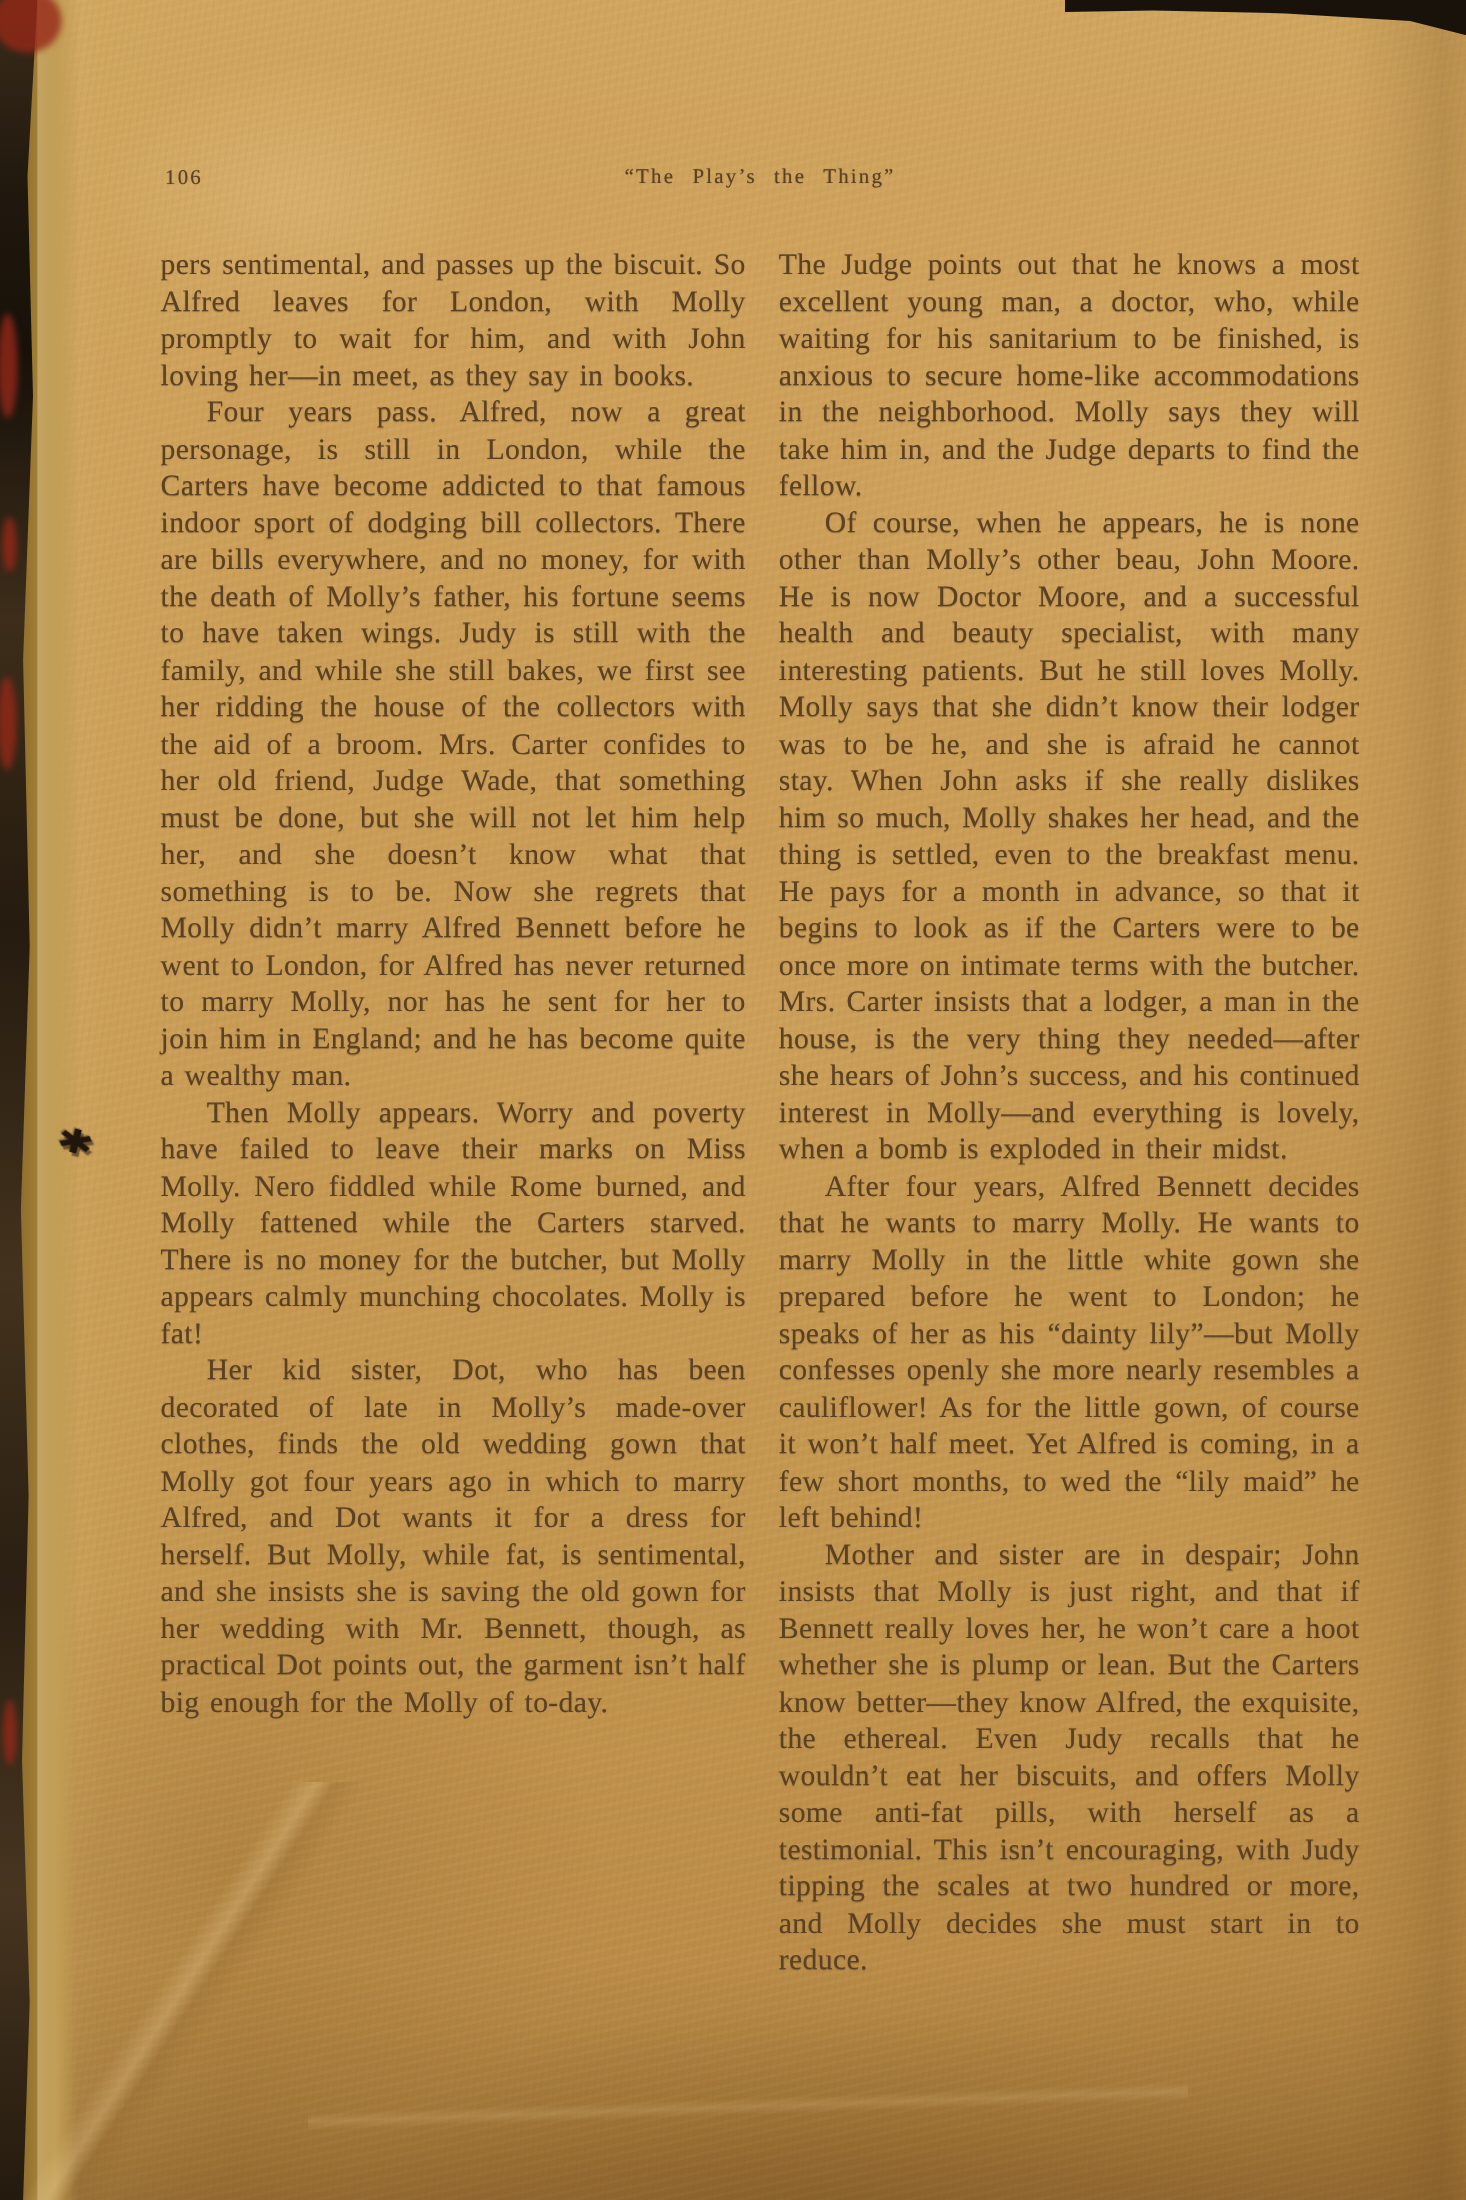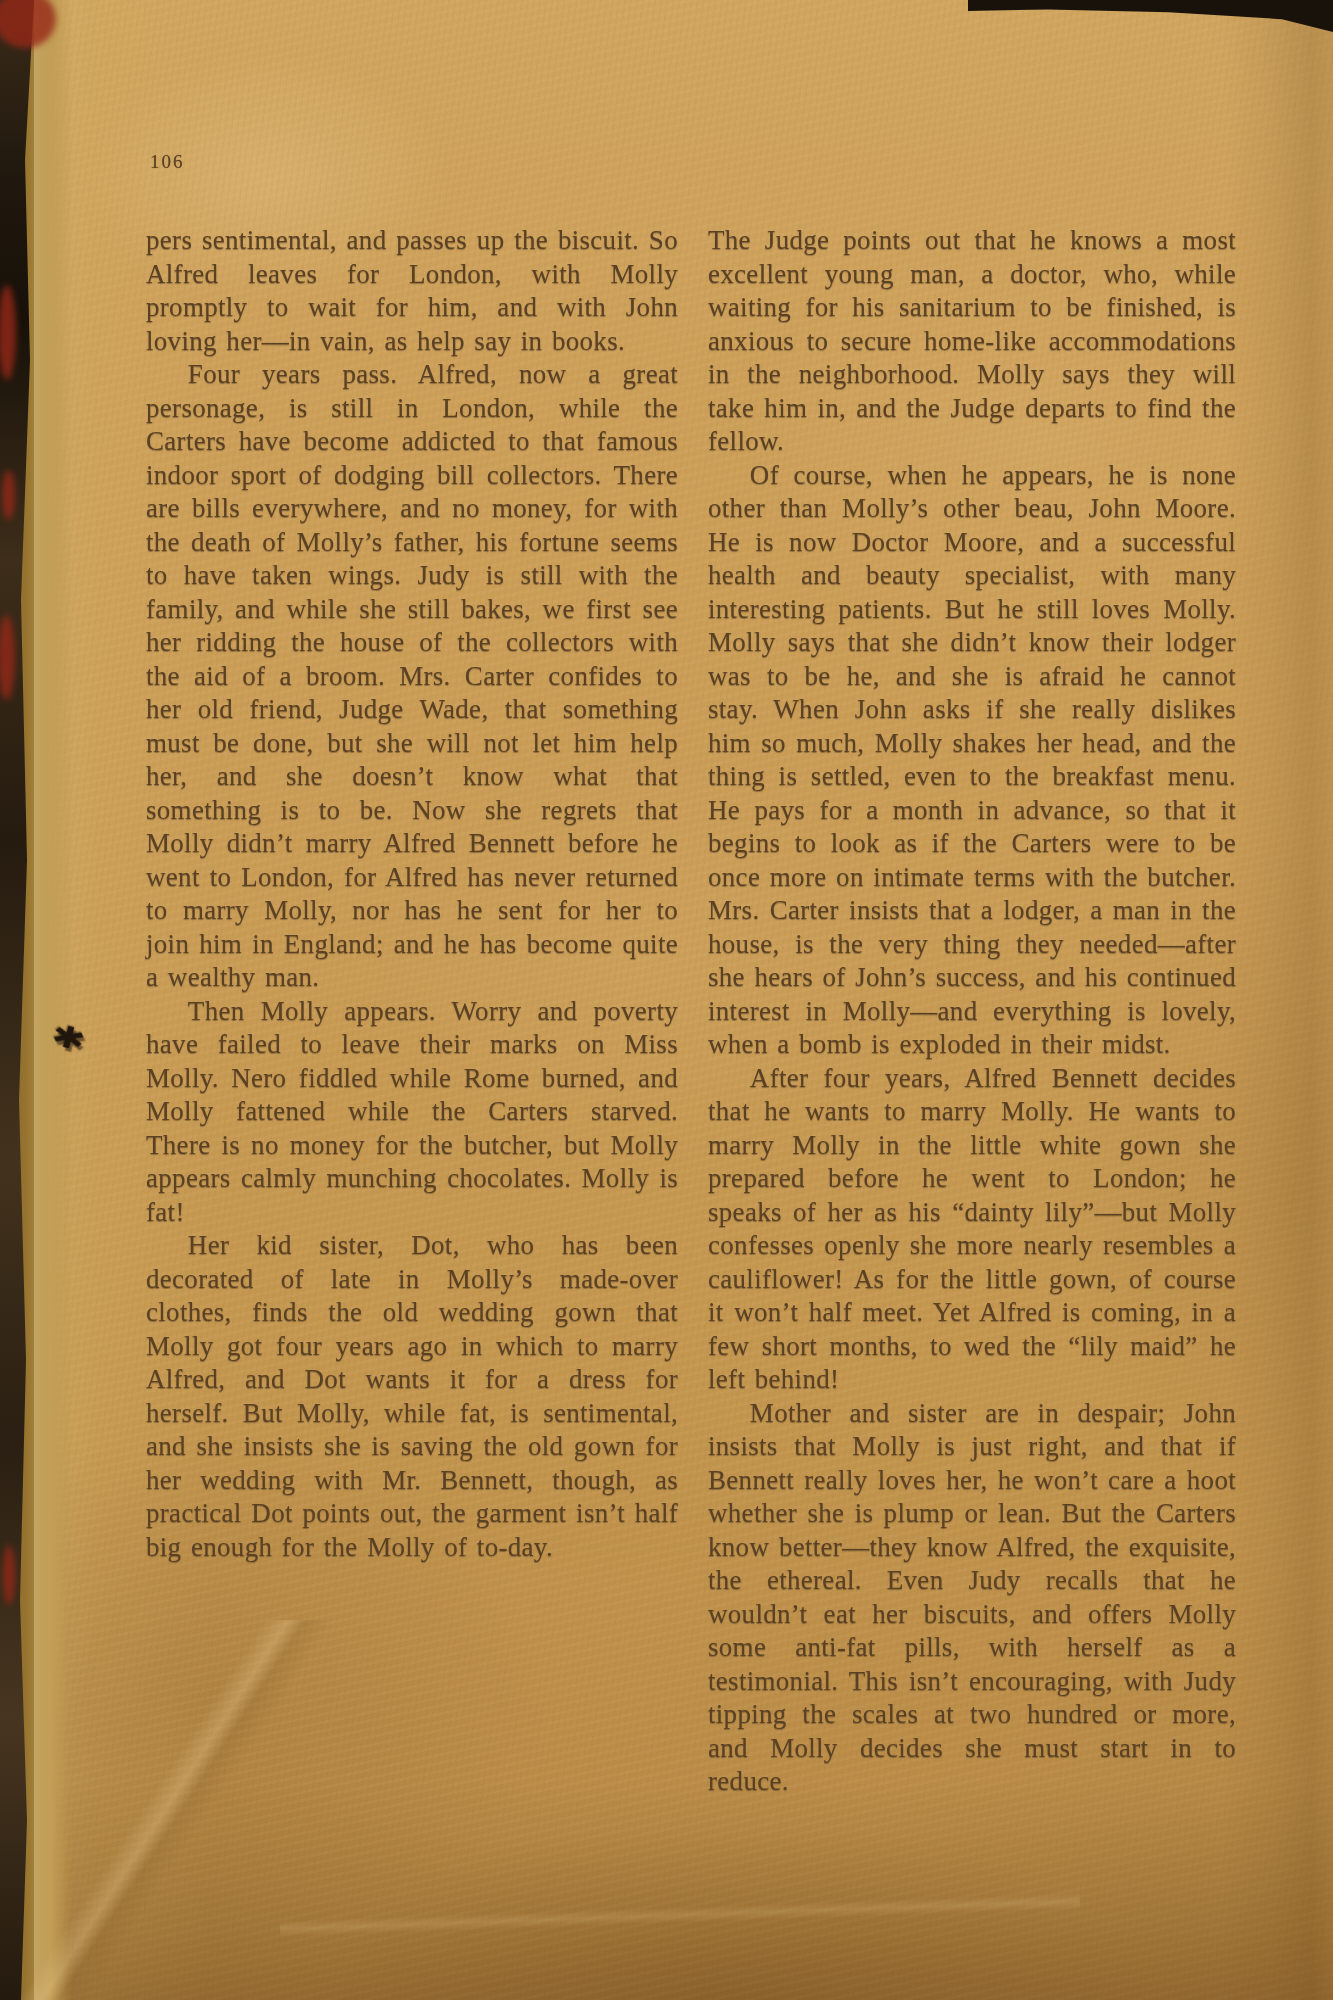--- a/index.html
+++ b/index.html
@@ -125,25 +125,26 @@
 <div class="layer red-mark" style="left:2px;top:470px;width:13px;height:50px;"></div>
 <div class="layer red-mark" style="left:-2px;top:615px;width:17px;height:85px;"></div>
 <div class="layer red-mark" style="left:3px;top:1545px;width:12px;height:60px;"></div>
 <div class="layer wedge"></div>
 <div class="layer crease"></div>
 <div class="layer crease2"></div>
 <div class="ink-blot">✱</div>
 
 <div class="running-head print">
   <span class="page-num">106</span>
+  <span class="head-title">“The Play’s  the  Thing”</span>
 </div>
 
 <div class="text-block print">
   <div class="col col-left" id="col-left">
-      <p class="para"><span>pers sentimental, and passes up the biscuit.  So </span><span class="it">Alfred</span><span> leaves for London, with </span><span class="it">Molly</span><span> promptly to wait for him, and with </span><span class="it">John</span><span> loving her—in vain, as help say in books.</span></p>
+      <p class="para"><span>pers sentimental, and passes up the biscuit.  So </span><span class="it">Alfred</span><span> leaves for London, with </span><span class="it">Molly</span><span> promptly to wait for him, and with </span><span class="it">John</span><span> loving her—in meet, as they say in books.</span></p>
       <p class="para indent"><span>Four years pass.  </span><span class="it">Alfred</span><span>, now a great personage, is still in London, while the Carters have become addicted to that famous indoor sport of dodging bill collectors.  There are bills everywhere, and no money, for with the death of </span><span class="it">Molly’s</span><span> father, his fortune seems to have taken wings.  </span><span class="it">Judy</span><span> is still with the family, and while she still bakes, we first see her ridding the house of the collectors with the aid of a broom.  </span><span class="it">Mrs. Carter</span><span> confides to her old friend, </span><span class="it">Judge Wade</span><span>, that something must be done, but she will not let him help her, and she doesn’t know what that something is to be.  Now she regrets that </span><span class="it">Molly</span><span> didn’t marry </span><span class="it">Alfred Bennett</span><span> before he went to London, for </span><span class="it">Alfred</span><span> has never returned to marry </span><span class="it">Molly</span><span>, nor has he sent for her to join him in England; and he has become quite a wealthy man.</span></p>
       <p class="para indent"><span>Then </span><span class="it">Molly</span><span> appears.  Worry and poverty have failed to leave their marks on </span><span class="it">Miss Molly</span><span>.  Nero fiddled while Rome burned, and </span><span class="it">Molly</span><span> fattened while the Carters starved.  There is no money for the butcher, but </span><span class="it">Molly</span><span> appears calmly munching chocolates.  </span><span class="it">Molly</span><span> is fat!</span></p>
       <p class="para indent"><span>Her kid sister, </span><span class="it">Dot</span><span>, who has been decorated of late in </span><span class="it">Molly’s</span><span> made-over clothes, finds the old wedding gown that </span><span class="it">Molly</span><span> got four years ago in which to marry </span><span class="it">Alfred</span><span>, and </span><span class="it">Dot</span><span> wants it for a dress for herself.  But </span><span class="it">Molly</span><span>, while fat, is sentimental, and she insists she is saving the old gown for her wedding with </span><span class="it">Mr. Bennett</span><span>, though, as practical </span><span class="it">Dot</span><span> points out, the garment isn’t half big enough for the </span><span class="it">Molly</span><span> of to-day.</span></p>
     </div>
   <div class="col col-right" id="col-right">
       <p class="para"><span>The </span><span class="it">Judge</span><span> points out that he knows a most excellent young man, a doctor, who, while waiting for his sanitarium to be finished, is anxious to secure home-like accommodations in the neighborhood.  </span><span class="it">Molly</span><span> says they will take him in, and the </span><span class="it">Judge</span><span> departs to find the fellow.</span></p>
       <p class="para indent"><span>Of course, when he appears, he is none other than </span><span class="it">Molly’s</span><span> other beau, </span><span class="it">John Moore</span><span>.  He is now </span><span class="it">Doctor Moore</span><span>, and a successful health and beauty specialist, with many interesting patients.  But he still loves </span><span class="it">Molly</span><span>.  </span><span class="it">Molly</span><span> says that she didn’t know their lodger was to be he, and she is afraid he cannot stay.  When </span><span class="it">John</span><span> asks if she really dislikes him so much, </span><span class="it">Molly</span><span> shakes her head, and the thing is settled, even to the breakfast menu.  He pays for a month in advance, so that it begins to look as if the Carters were to be once more on intimate terms with the butcher.  </span><span class="it">Mrs. Carter</span><span> insists that a lodger, a man in the house, is the very thing they needed—after she hears of </span><span class="it">John’s</span><span> success, and his continued interest in </span><span class="it">Molly</span><span>—and everything is lovely, when a bomb is exploded in their midst.</span></p>
       <p class="para indent"><span>After four years, </span><span class="it">Alfred Bennett</span><span> decides that he wants to marry </span><span class="it">Molly</span><span>.  He wants to marry </span><span class="it">Molly</span><span> in the little white gown she prepared before he went to London; he speaks of her as his “dainty lily”—but </span><span class="it">Molly</span><span> confesses openly she more nearly resembles a cauliflower!  As for the little gown, of course it won’t half meet.  Yet </span><span class="it">Alfred</span><span> is coming, in a few short months, to wed the “lily maid” he left behind!</span></p>
       <p class="para indent"><span>Mother and sister are in despair; </span><span class="it">John</span><span> insists that </span><span class="it">Molly</span><span> is just right, and that if </span><span class="it">Bennett</span><span> really loves her, he won’t care a hoot whether she is plump or lean.  But the Carters know better—they know </span><span class="it">Alfred</span><span>, the exquisite, the ethereal.  Even </span><span class="it">Judy</span><span> recalls that he wouldn’t eat her biscuits, and offers </span><span class="it">Molly</span><span> some anti-fat pills, with herself as a testimonial.  This isn’t encouraging, with </span><span class="it">Judy</span><span> tipping the scales at two hundred or more, and </span><span class="it">Molly</span><span> decides she must start in to reduce.</span></p>
     </div>

